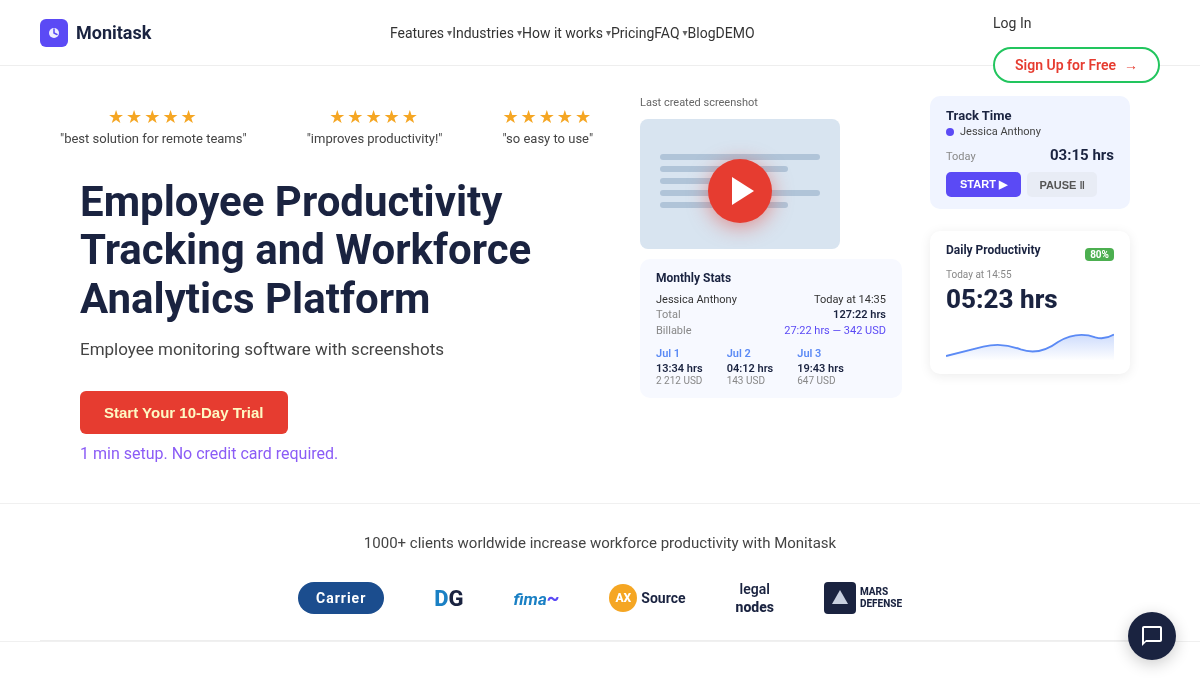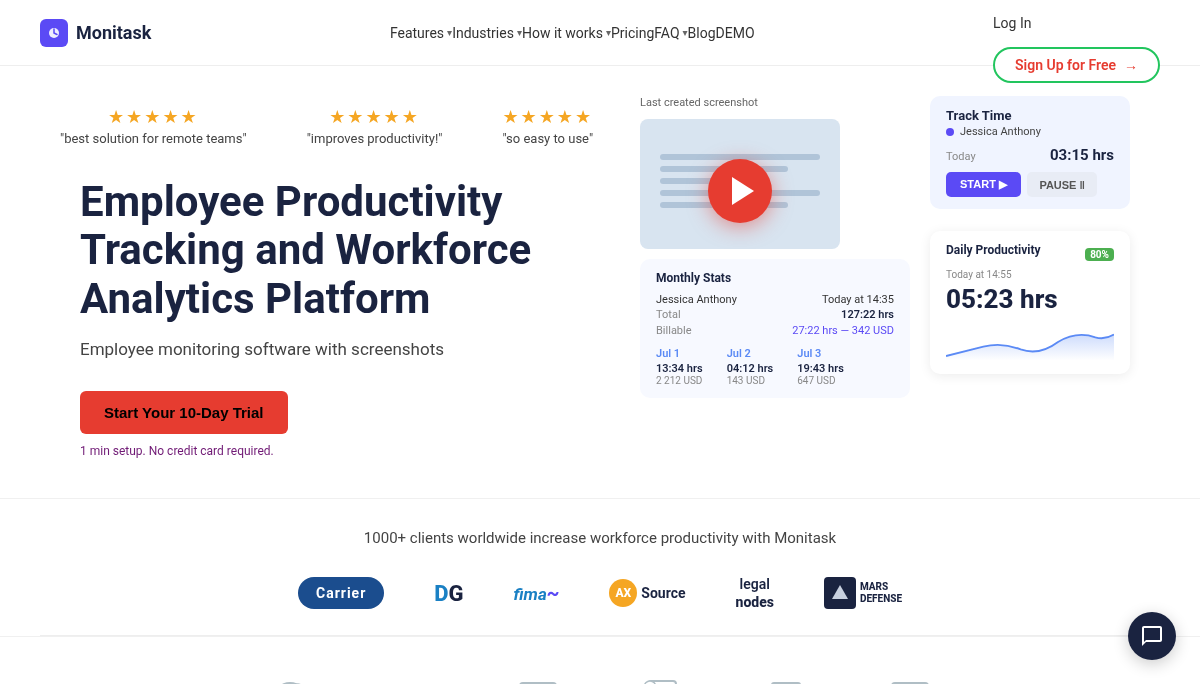--- a/index.html
+++ b/index.html
@@ -41,25 +41,25 @@
     .hero-title { font-size: 42px; font-weight: 700; line-height: 1.15; color: #1a2340; margin-bottom: 16px; }
     .hero-subtitle { font-size: 17px; color: #444; margin-bottom: 32px; font-weight: 400; }
 
     .hero-form { display: flex; gap: 12px; align-items: center; margin-bottom: 10px; }
     .hero-email {
       border: 1.5px solid #c8d0e0; border-radius: 6px;
       padding: 12px 16px; font-size: 15px; color: #999;
       width: 240px; outline: none;
     }
     .hero-cta {
-      background: #e63c30; color: #000000; border: none;
+      background: #e63c30; color: #fef9c3; border: none;
       padding: 13px 24px; border-radius: 6px; font-size: 15px; font-weight: 600;
       cursor: pointer; white-space: nowrap;
     }
-    .hero-note { font-size: 12px; color: #701a75; }
+    .hero-note { font-size: 16px; color: #8b5cf6; }
 
     
     .hero-right { position: relative; width: 480px; flex-shrink: 0; margin-top: -10px; }
 
     .track-time-panel { background: #f0f4ff; border-radius: 10px; padding: 12px 16px; width: 200px; }
     .track-time-title { font-size: 13px; font-weight: 700; color: #1a2340; margin-bottom: 2px; }
     .track-user { display: flex; align-items: center; gap: 6px; font-size: 11px; color: #444; margin-bottom: 8px; }
     .track-user-dot { width: 8px; height: 8px; background: #5b4af5; border-radius: 50%; }
     .track-today { font-size: 11px; color: #888; }
     .track-btns { display: flex; gap: 6px; }
@@ -230,21 +230,21 @@
     <h1 class="hero-title">Employee Productivity Tracking and Workforce Analytics Platform</h1>
     <p class="hero-subtitle">Employee monitoring software with screenshots</p>
 
     <div class="hero-form">
       <button class="hero-cta">Start Your 10-Day Trial</button>
     </div>
     <p class="hero-note">1 min setup. No credit card required.</p>
   </div>
 
   <div class="hero-right">
-    <div style="position: relative; display: flex; gap: 20px;">
+    <div style="position: relative; display: flex; gap: 28px;">
 
       <div style="flex: 1;">
         <div style="margin-bottom: 4px; font-size: 11px; color: #666;">Last created screenshot</div>
 
         <div class="screenshot-area">
           <div class="screenshot-lines">
             <div class="scr-line full"></div>
             <div class="scr-line medium"></div>
             <div class="scr-line short"></div>
             <div class="scr-line full"></div>

